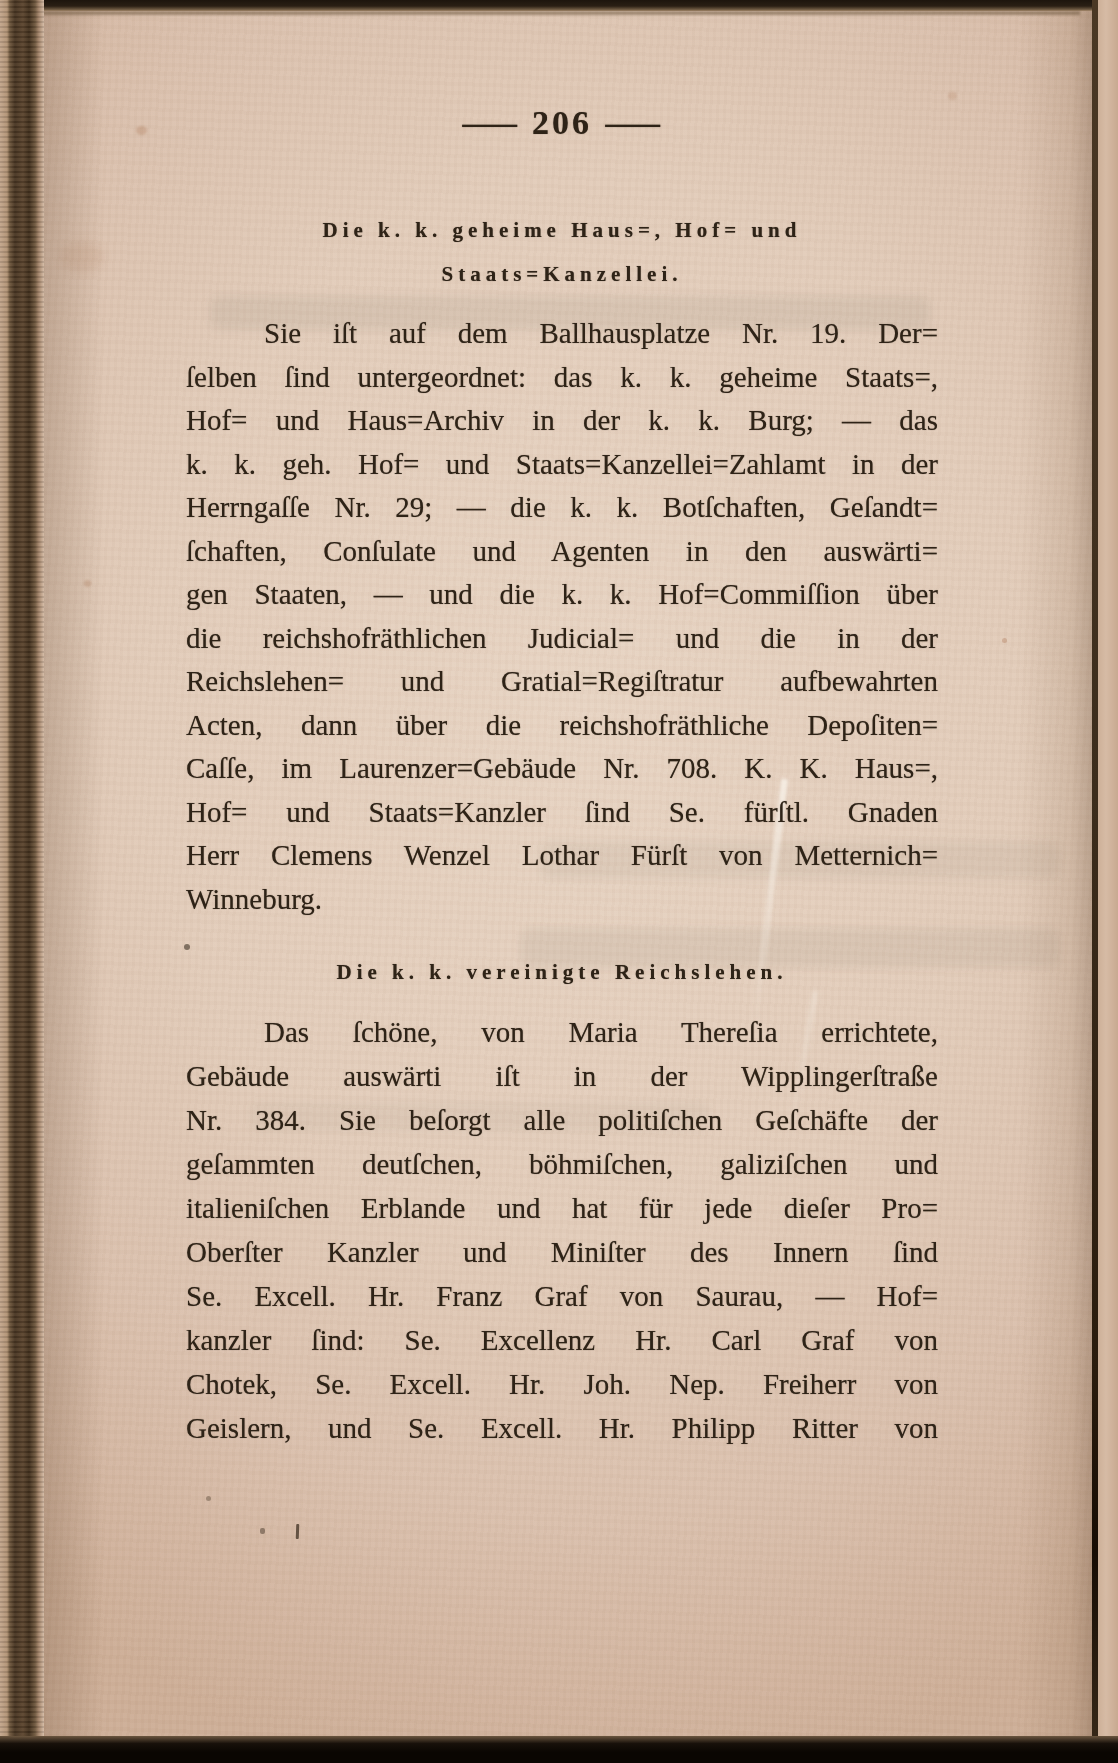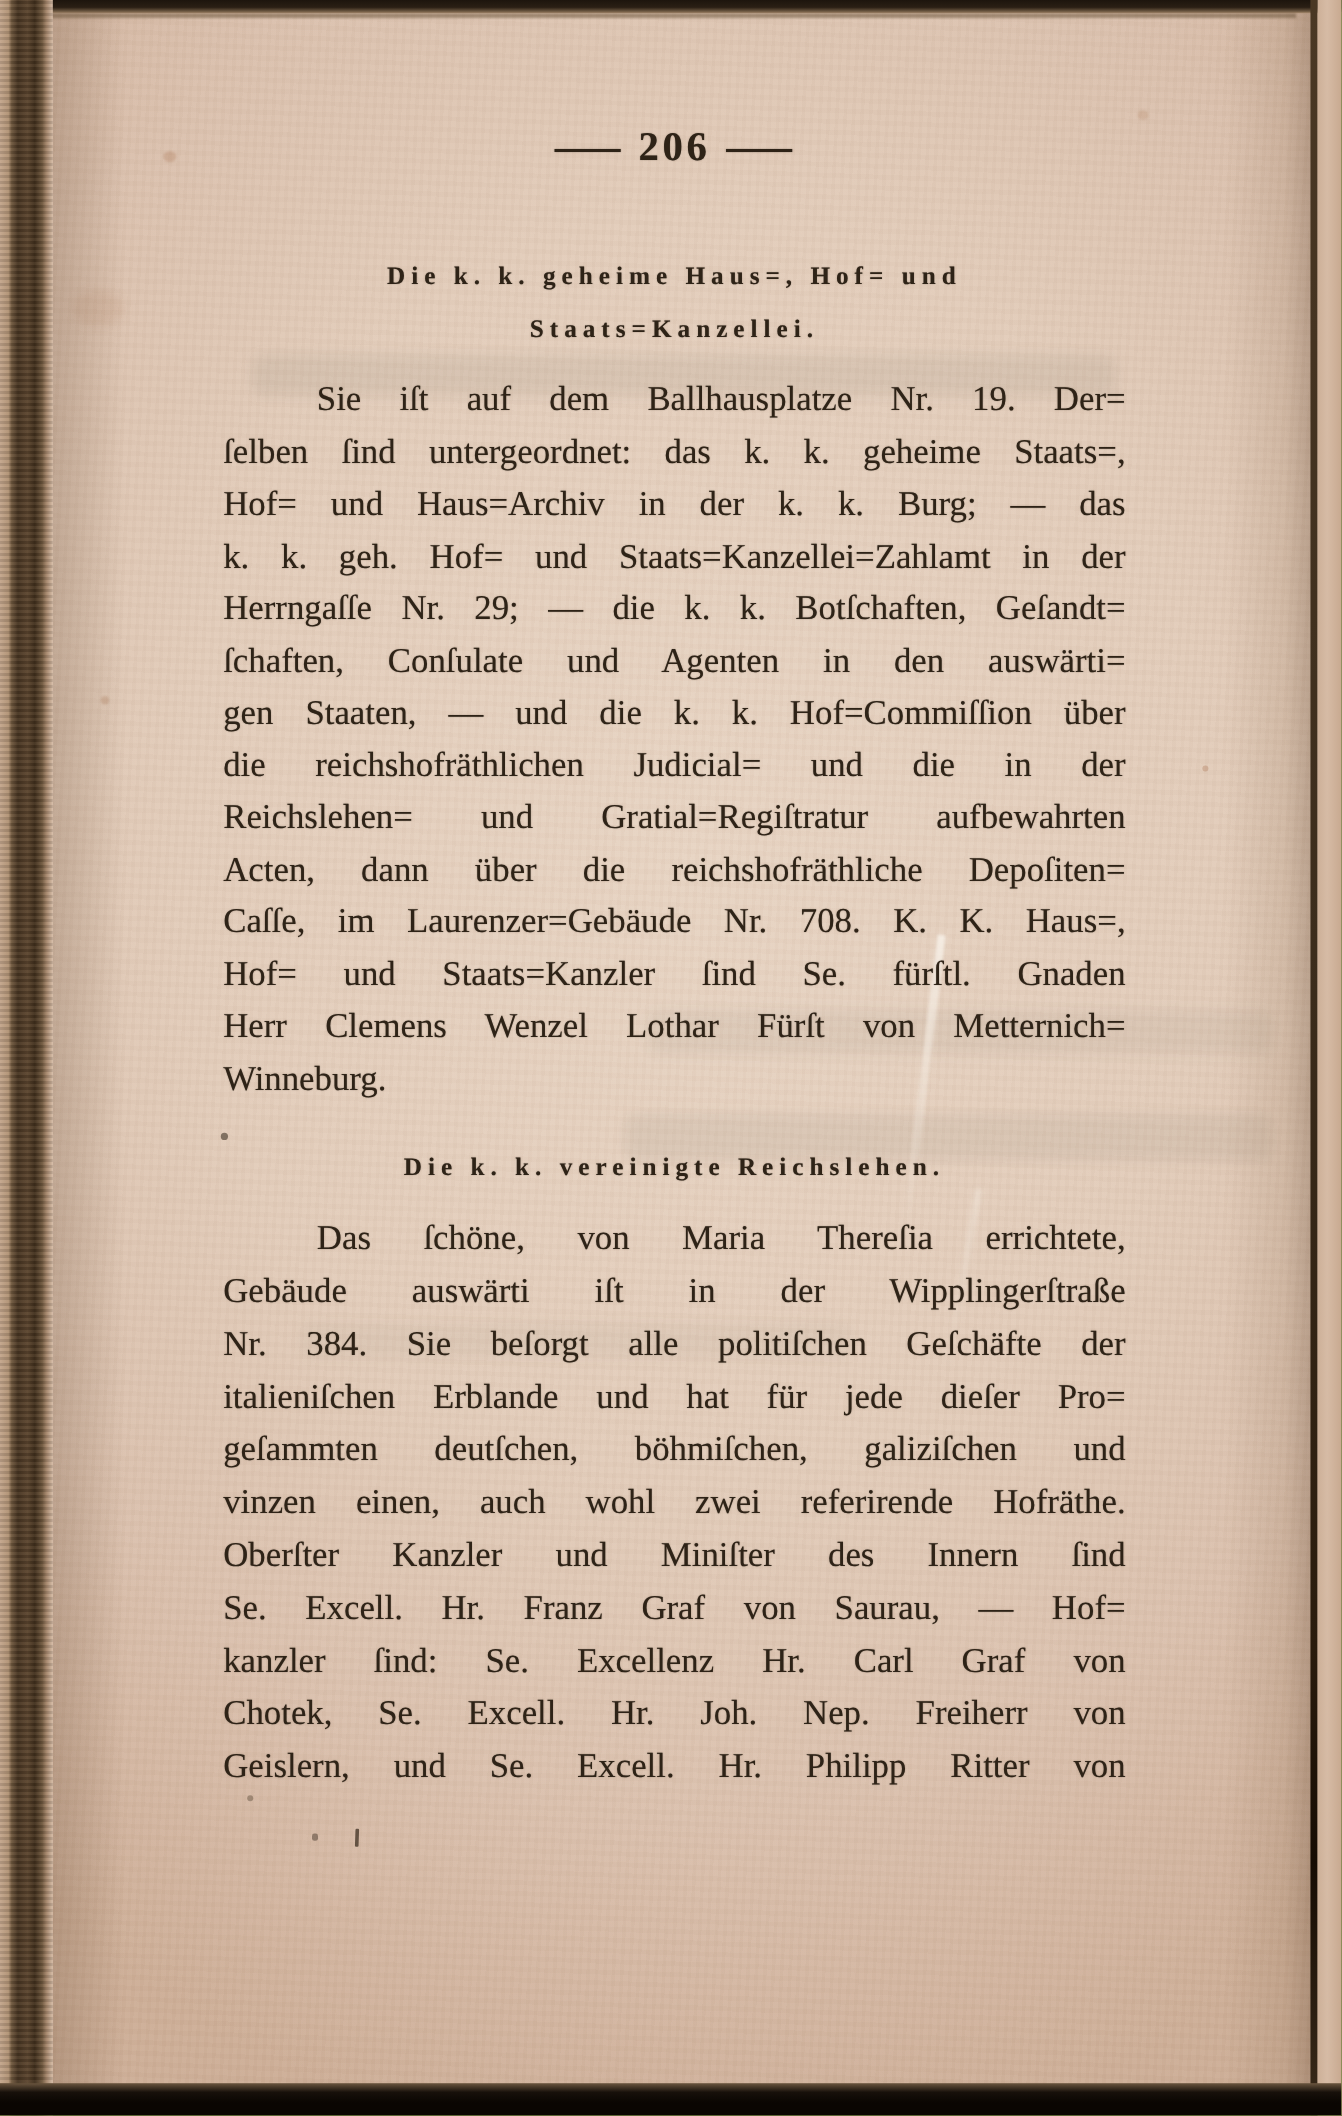--- a/index.html
+++ b/index.html
@@ -1,20 +1,20 @@
 <!DOCTYPE html>
 <html><head>
 <meta charset="utf-8">
 <style>
   html,body{margin:0;padding:0;background:#1a130c;}
   .scan{
     position:relative;
     width:1118px;height:1763px;
     overflow:hidden;
-    background:#bef264;
+    background:#f9a8d4;
     font-family:"Liberation Serif","DejaVu Serif",serif;
   }
   
   .paper{
     position:absolute;inset:0;
     background:
       radial-gradient(ellipse 900px 1100px at 52% 40%, #e8d4c3 0%, #e2ccba 48%, #dac0ad 74%, #cdae97 100%);
   }
   .paper:after{
     content:"";position:absolute;inset:0;
@@ -142,23 +142,22 @@
     </div>
 
     <div class="tb heading h2">
       <div class="hline">Die k. k. vereinigte Reichslehen.</div>
     </div>
 
     <div class="tb para p2">
       <div class="ln indent">Das ſchöne, von Maria Thereſia errichtete,</div>
       <div class="ln">Gebäude auswärti iſt in der Wipplingerſtraße</div>
       <div class="ln">Nr. 384. Sie beſorgt alle politiſchen Geſchäfte der</div>
+      <div class="ln">geſammten deutſchen, böhmiſchen, galiziſchen und</div>
       <div class="ln">italieniſchen Erblande und hat für jede dieſer Pro=</div>
-      <div class="ln">geſammten deutſchen, böhmiſchen, galiziſchen und</div>
-      <div class="ln">vinzen einen, auch wohl zwei referirende Hofräthe.</div>
       <div class="ln">Oberſter Kanzler und Miniſter des Innern ſind</div>
       <div class="ln">Se. Excell. Hr. Franz Graf von Saurau, — Hof=</div>
       <div class="ln">kanzler ſind: Se. Excellenz Hr. Carl Graf von</div>
       <div class="ln">Chotek, Se. Excell. Hr. Joh. Nep. Freiherr von</div>
       <div class="ln">Geislern, und Se. Excell. Hr. Philipp Ritter von</div>
     </div>
 
   </div>
 
   <div class="left-shade"></div>

